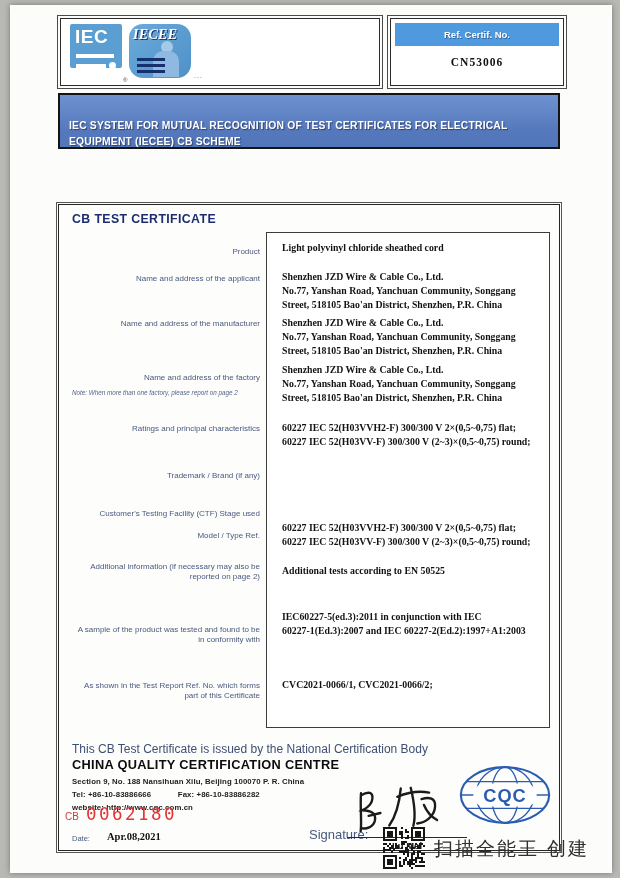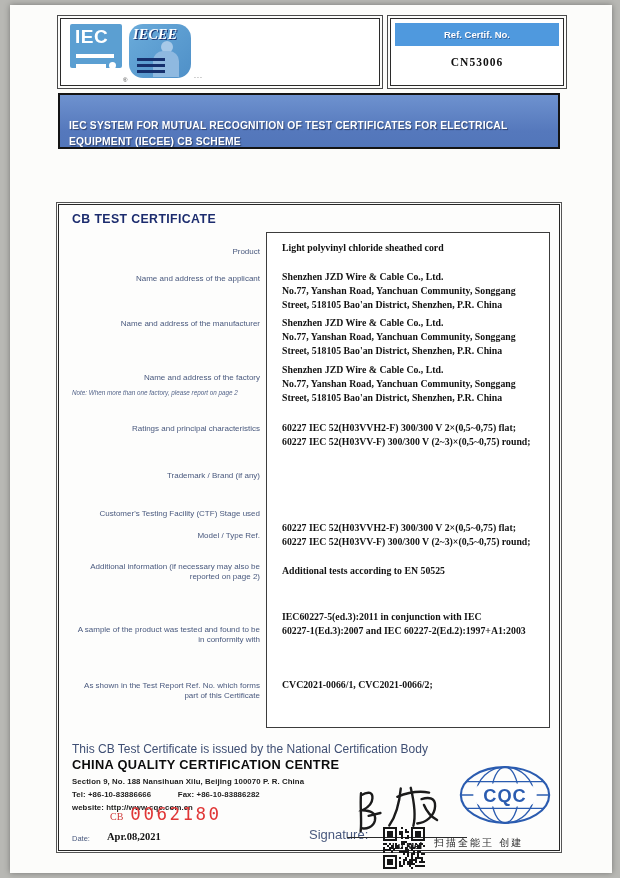--- a/index.html
+++ b/index.html
@@ -47,24 +47,24 @@
   .addr{position:absolute;left:13px;font-size:7.8px;color:#1c1c1c;font-weight:bold;letter-spacing:.1px;}
   .date-lbl{position:absolute;left:13px;top:629px;font-size:7.5px;color:#49597e;}
   .date-val{position:absolute;left:48px;top:626px;font-family:"Liberation Serif",serif;font-weight:bold;font-size:10.5px;color:#111;}
   .sig-lbl{position:absolute;left:250px;top:622px;font-size:13px;color:#49597e;}
   .sig-line{position:absolute;left:288px;top:632px;width:120px;border-top:1.6px solid #2a2a2a;}
   .signer{position:absolute;left:288px;top:635px;width:120px;text-align:center;font-size:9.5px;font-weight:bold;color:#222;}
   .handwriting{position:absolute;left:295px;top:575px;transform:rotate(-4deg);}
   .cqc-logo{position:absolute;left:398px;top:558px;}
   
   .serial{position:absolute;left:55px;top:799px;}
-  .serial .pre{font-family:Liberation Serif, serif;font-size:10px;color:#cf3a3a;margin-right:7px;margin-left:45px;}
+  .serial .pre{font-family:Liberation Sans, sans-serif;font-size:10px;color:#cf3a3a;margin-right:7px;}
   .serial .num{font-family:"DejaVu Sans Mono",monospace;font-size:17.5px;color:#e03636;letter-spacing:2.5px;}
   .qr{position:absolute;left:373px;top:822px;width:42px;height:42px;}
-  .wm{position:absolute;left:424px;top:831px;font-size:10px;color:#2e2e2e;letter-spacing:2px;font-family:"DejaVu Sans",sans-serif;}
+  .wm{position:absolute;left:424px;top:831px;font-size:19px;color:#2e2e2e;letter-spacing:2px;font-family:"DejaVu Sans",sans-serif;}
 </style>
 </head>
 <body>
 
 <div class="paper">
 
   <div class="dbl logos-box">
     <div class="iec-sq">
       <div class="t">IEC</div>
       <div class="iec-bar1"></div>

